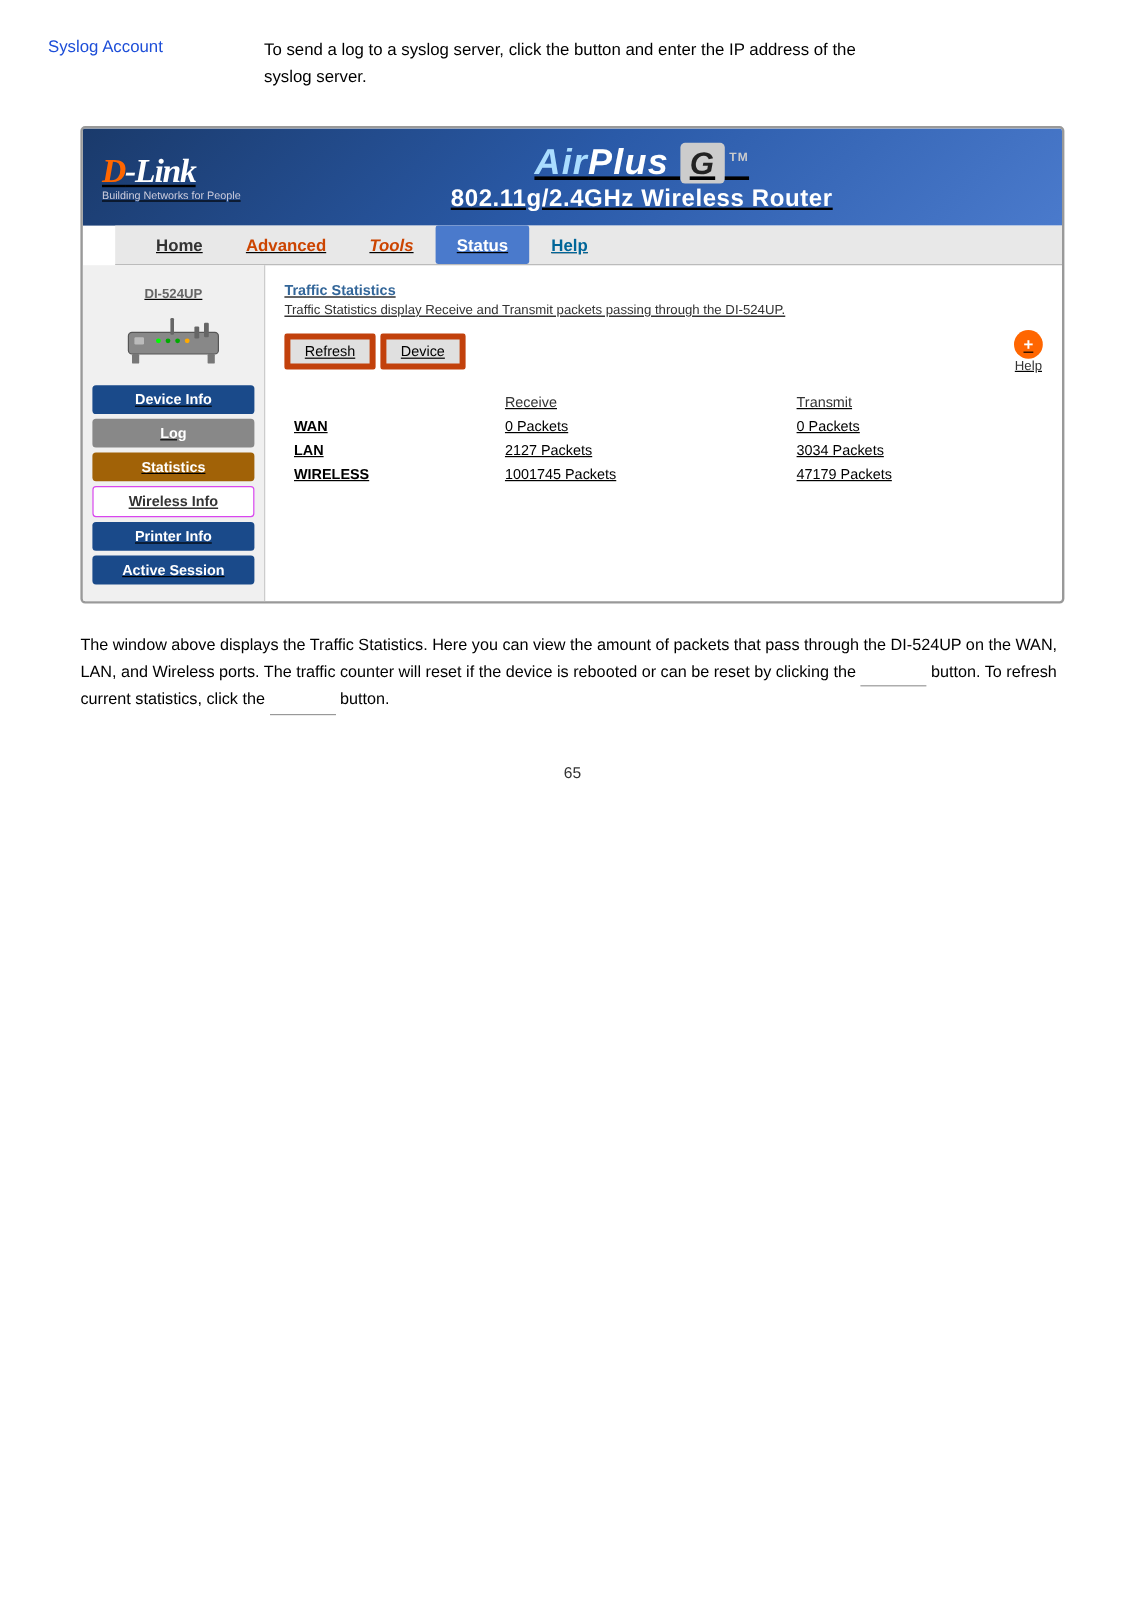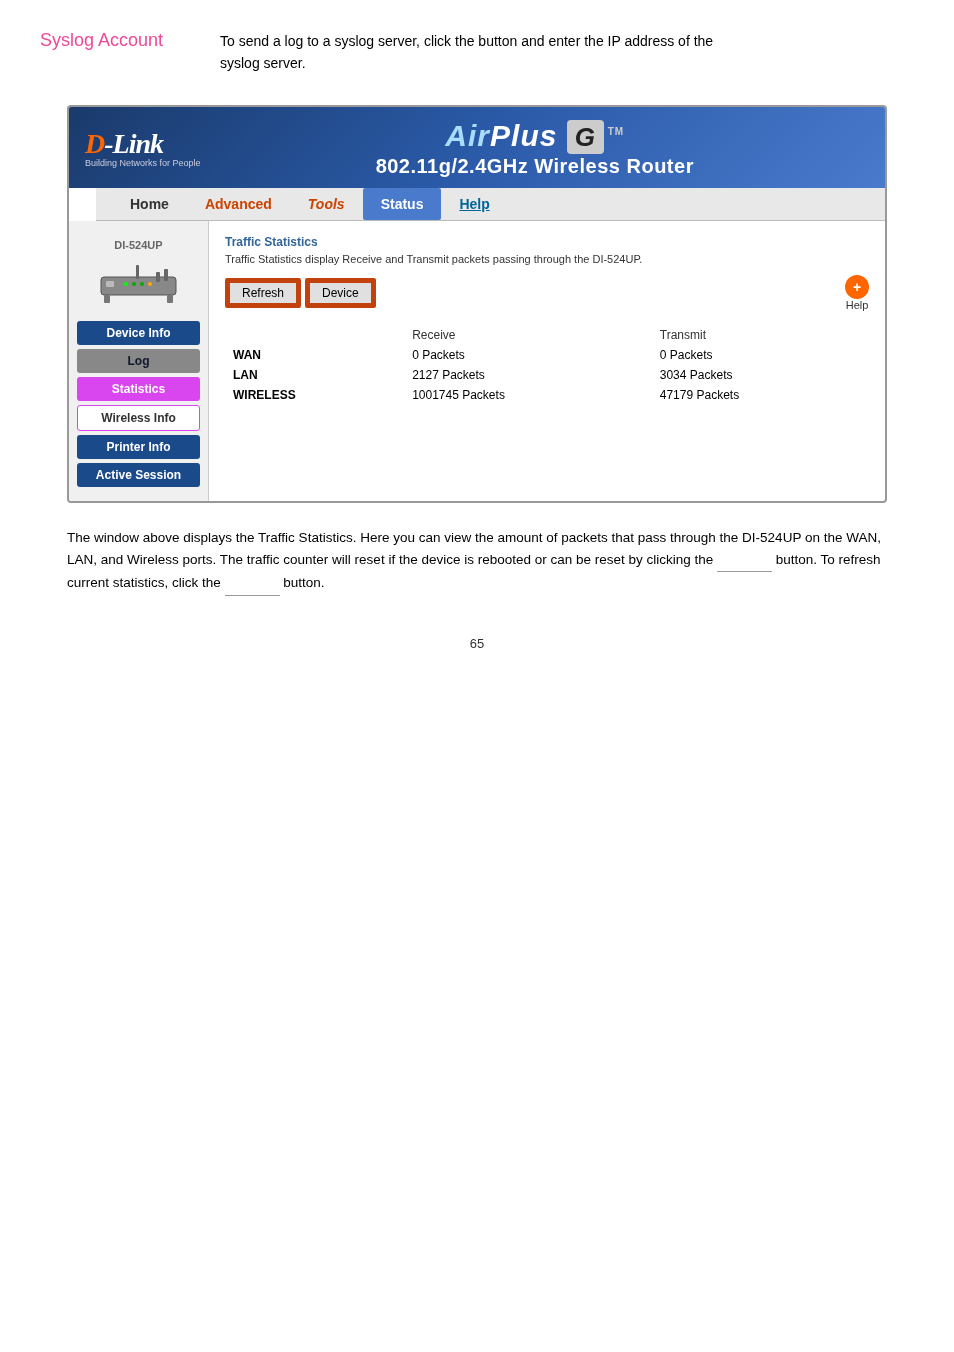--- a/index.html
+++ b/index.html
@@ -13,40 +13,41 @@
       color: #000;
     }
 
     
     .top-section {
       display: flex;
       align-items: flex-start;
       margin-bottom: 30px;
     }
     .syslog-link {
-      color: #ec4899;
-      font-size: 18px;
+      color: #1d4ed8;
+      font-size: 14px;
       min-width: 160px;
       margin-right: 20px;
       text-decoration: none;
     }
     .syslog-desc {
       font-size: 14px;
       line-height: 1.6;
       max-width: 500px;
     }
 
     
     .router-frame {
       border: 2px solid #999;
       border-radius: 4px;
       overflow: hidden;
       width: 820px;
       margin: 0 auto 24px auto;
       background: #fff;
+      text-decoration: underline;
     }
 
     
     .router-header {
       background: linear-gradient(135deg, #1a3a6b 0%, #2a5aa8 50%, #4a7acc 100%);
       padding: 12px 16px 10px 16px;
       display: flex;
       align-items: center;
       justify-content: space-between;
     }
@@ -130,21 +131,21 @@
       color: #006699;
     }
 
     
     .main-content {
       display: flex;
     }
 
     
     .sidebar {
-      width: 140px;
+      width: 152px;
       background: #f0f0f0;
       border-right: 1px solid #ccc;
       padding: 10px 0;
     }
     .sidebar-device-img {
       text-align: center;
       padding: 8px;
       font-size: 9px;
       color: #666;
     }
@@ -159,24 +160,24 @@
       cursor: pointer;
       border: none;
       width: calc(100% - 16px);
     }
     .sidebar-btn.blue {
       background: #1a4a8a;
       color: #fff;
     }
     .sidebar-btn.gray {
       background: #888;
-      color: #0f172a;
+      color: #ffffff;
     }
     .sidebar-btn.yellow-active {
-      background: #d946ef;
+      background: #a16207;
       color: #fff;
       text-align: center;
     }
     .sidebar-btn.outline {
       background: #fff;
       color: #333;
       border: 1px solid #d946ef;
     }
 
     

